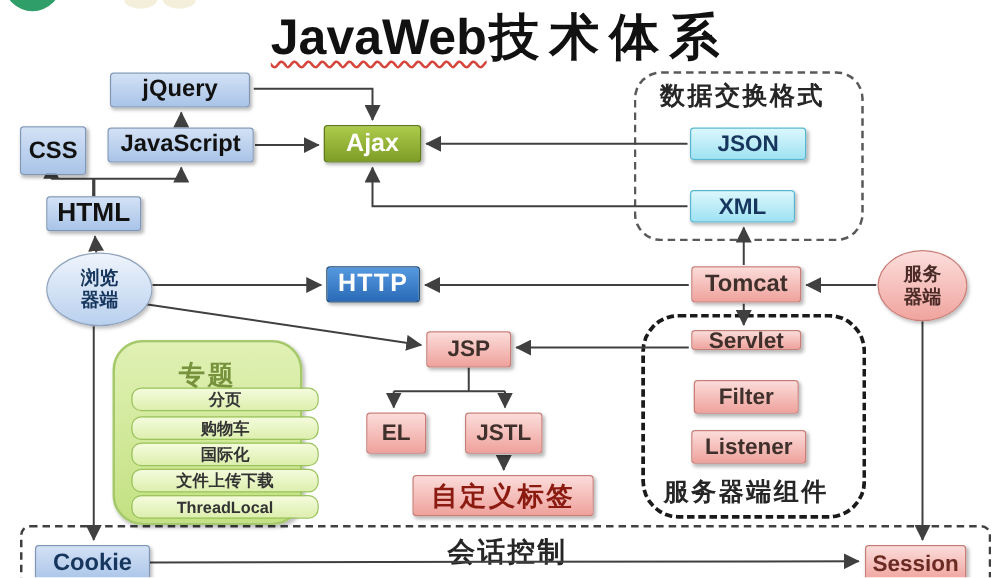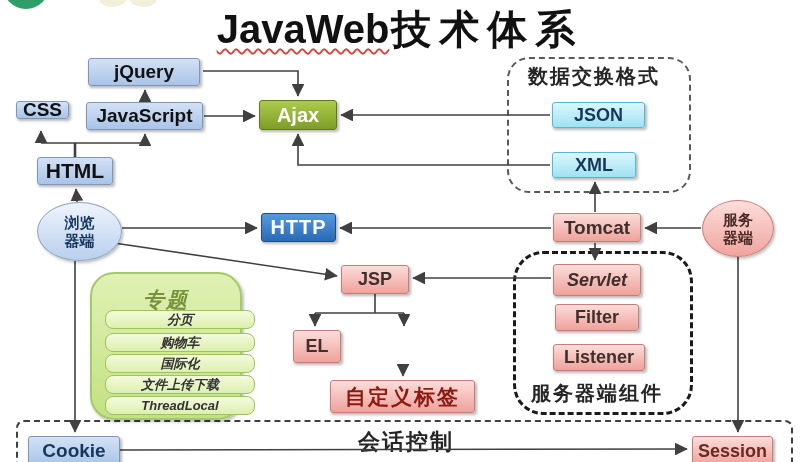--- a/index.html
+++ b/index.html
@@ -28,21 +28,21 @@
   .ellipse.pink-el{background:linear-gradient(#fcdedc,#f0a49e);border:1.5px solid #c97d77;color:#4a2a26;}
   
   .dash-thin{position:absolute;border:2px dashed #595959;border-radius:22px;box-sizing:border-box;}
   .dash-bold{position:absolute;border:3.5px dashed #1a1a1a;border-radius:30px;box-sizing:border-box;}
   .dash-bottom{position:absolute;border:2px dashed #404040;border-radius:8px;box-sizing:border-box;}
   .group-label{position:absolute;font-weight:bold;color:#262626;font-size:20px;
                font-family:"Liberation Serif",serif;white-space:nowrap;letter-spacing:2px;}
   
   .topics{position:absolute;left:90px;top:272px;width:152px;height:148px;border-radius:24px;
           background:linear-gradient(#e0f1b4,#c3e182);border:2px solid #a5c96a;
-          box-shadow:1.5px 2px 3px rgba(0,0,0,.25);box-sizing:border-box;font-style:italic;}
+          box-shadow:1.5px 2px 3px rgba(0,0,0,.25);box-sizing:border-box;}
   .topics-label{position:absolute;left:0;top:12px;width:100%;text-align:center;
                 font-size:21px;font-weight:bold;color:#76923c;letter-spacing:2px;}
   .topic-item{position:absolute;left:13px;width:148px;height:17px;border-radius:8px;
               background:linear-gradient(#f4fbdc,#ddefae);border:1px solid #9bc35e;
               display:flex;align-items:center;justify-content:center;
               font-size:13px;font-weight:bold;color:#333;white-space:nowrap;}
   
   .logo-green{position:absolute;left:3px;top:-37px;width:46px;height:46px;border-radius:50%;
               background:#2f9e68;}
   .logo-pale{position:absolute;width:27px;height:16px;border-radius:50%;background:#f3efdb;top:-9px;}
@@ -107,35 +107,36 @@
       <path d="M738,257 L738,432" marker-end="url(#arr)"></path>
       <path d="M120,450 L687,449" marker-end="url(#arr)"></path>
       <path d="M375,294 L375,313 M315,313 L404,313"></path>
       <path d="M315,313 L315,326" marker-end="url(#arr)"></path>
       <path d="M404,313 L404,326" marker-end="url(#arr)"></path>
       <path d="M403,364 L403,376" marker-end="url(#arr)"></path>
     </g>
   </svg>
 
   <div class="node blue" style="left:88px;top:58px;width:112px;height:28px;font-size:19px;">jQuery</div>
-  <div class="node blue" style="left:16px;top:101px;width:53px;height:18px;font-size:19px;">CSS</div>
+  <div class="node blue" style="left:16px;top:101px;width:53px;height:39px;font-size:19px;">CSS</div>
   <div class="node blue" style="left:86px;top:102px;width:117px;height:28px;font-size:19px;">JavaScript</div>
   <div class="node blue" style="left:37px;top:157px;width:76px;height:28px;font-size:21px;">HTML</div>
   <div class="node greenbox" style="left:259px;top:100px;width:78px;height:30px;font-size:20px;">Ajax</div>
   <div class="node dblue" style="left:261px;top:213px;width:75px;height:29px;font-size:20px;letter-spacing:1px;">HTTP</div>
 
   <div class="node cyan" style="left:552px;top:102px;width:93px;height:26px;font-size:18px;">JSON</div>
   <div class="node cyan" style="left:552px;top:152px;width:84px;height:26px;font-size:18px;">XML</div>
 
   <div class="node pink" style="left:553px;top:213px;width:88px;height:29px;font-size:19px;">Tomcat</div>
   <div class="node pink" style="left:341px;top:265px;width:68px;height:29px;font-size:18px;">JSP</div>
-  <div class="node pink" style="left:553px;top:264px;width:88px;height:32px;font-size:18px;font-style:italic;">Servlet</div>
+  <div class="node pink" style="left:553px;top:264px;width:88px;height:16px;font-size:18px;">Servlet</div>
   <div class="node pink" style="left:555px;top:304px;width:84px;height:27px;font-size:18px;">Filter</div>
   <div class="node pink" style="left:553px;top:344px;width:92px;height:27px;font-size:18px;">Listener</div>
   <div class="node pink" style="left:293px;top:330px;width:48px;height:33px;font-size:18px;">EL</div>
+  <div class="node pink" style="left:372px;top:330px;width:62px;height:33px;font-size:18px;">JSTL</div>
   <div class="node pink red-text" style="left:330px;top:380px;width:145px;height:33px;font-size:21px;letter-spacing:2px;">自定义标签</div>
 
   <div class="node blue" style="left:28px;top:436px;width:92px;height:30px;font-size:19px;color:#17365d;">Cookie</div>
   <div class="node pink" style="left:692px;top:436px;width:81px;height:30px;font-size:18px;color:#6b2a22;">Session</div>
 
   <div class="ellipse blue-el" style="left:37px;top:202px;width:85px;height:59px;">
     <span>浏览</span>
     <span>器端</span>
   </div>
   <div class="ellipse pink-el" style="left:702px;top:200px;width:72px;height:57px;">

